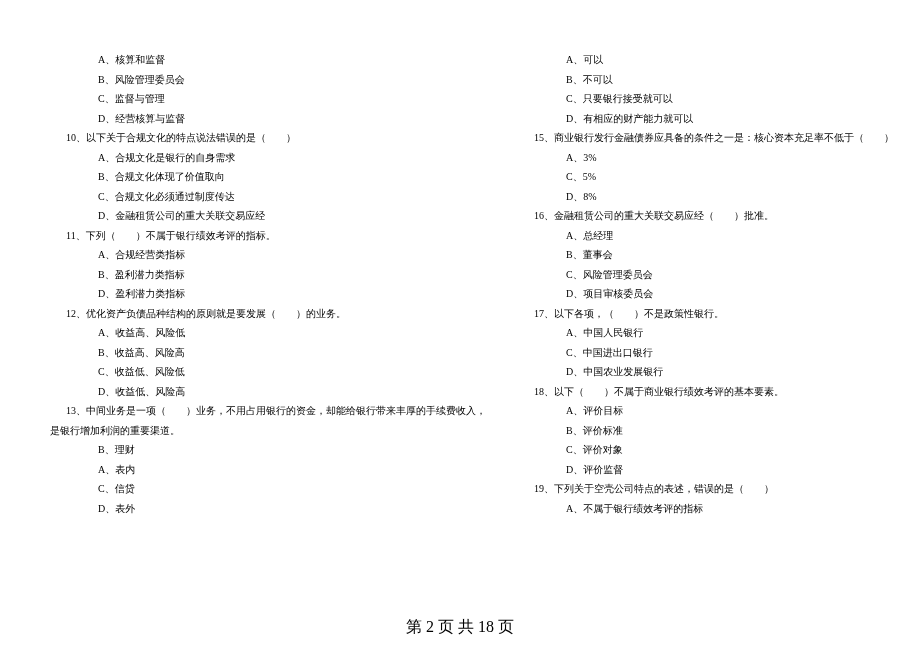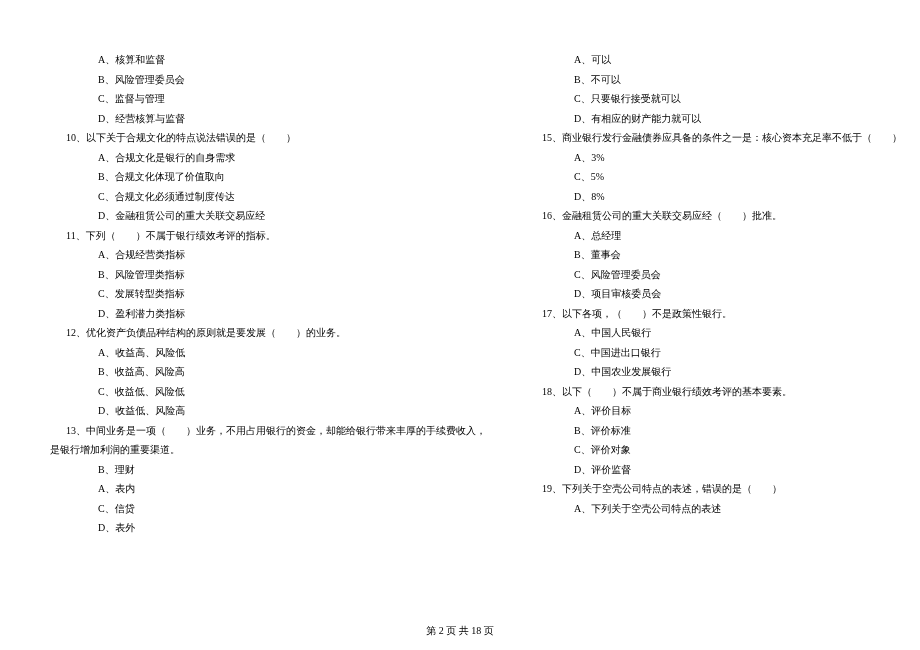--- a/index.html
+++ b/index.html
@@ -12,21 +12,21 @@
       font-size: 10px;
       color: #000;
       background: #fff;
       width: 920px;
       height: 650px;
       position: relative;
     }
     .page {
       display: flex;
       padding: 50px 50px 30px 50px;
-      gap: 40px;
+      gap: 32px;
     }
     .column {
       flex: 1;
       display: flex;
       flex-direction: column;
     }
     .line {
       line-height: 1.95;
       white-space: nowrap;
     }
@@ -38,43 +38,42 @@
     }
     .continuation {
       padding-left: 0;
     }
     .footer {
       position: absolute;
       bottom: 12px;
       left: 0;
       right: 0;
       text-align: center;
-      font-size: 10px;
+      font-size: 16px;
     }
   </style>
 </head>
 <body>
 
 <div class="page">
   <div class="column">
     <div class="line option">A、核算和监督</div>
     <div class="line option">B、风险管理委员会</div>
     <div class="line option">C、监督与管理</div>
     <div class="line option">D、经营核算与监督</div>
 
     <div class="line question">10、以下关于合规文化的特点说法错误的是（　　）</div>
     <div class="line option">A、合规文化是银行的自身需求</div>
     <div class="line option">B、合规文化体现了价值取向</div>
     <div class="line option">C、合规文化必须通过制度传达</div>
     <div class="line option">D、金融租赁公司的重大关联交易应经</div>
 
     <div class="line question">11、下列（　　）不属于银行绩效考评的指标。</div>
     <div class="line option">A、合规经营类指标</div>
-    <div class="line option">B、风险管理类指标</div>
-    <div class="line option">C、发展转型类指标</div>
+    <div class="line option">B、盈利潜力类指标</div>
     <div class="line option">D、盈利潜力类指标</div>
 
     <div class="line question">12、优化资产负债品种结构的原则就是要发展（　　）的业务。</div>
     <div class="line option">A、收益高、风险低</div>
     <div class="line option">B、收益高、风险高</div>
     <div class="line option">C、收益低、风险低</div>
     <div class="line option">D、收益低、风险高</div>
 
     <div class="line question">13、中间业务是一项（　　）业务，不用占用银行的资金，却能给银行带来丰厚的手续费收入，</div>
     <div class="line continuation">是银行增加利润的重要渠道。</div>
@@ -107,17 +106,17 @@
     <div class="line option">C、中国进出口银行</div>
     <div class="line option">D、中国农业发展银行</div>
 
     <div class="line question">18、以下（　　）不属于商业银行绩效考评的基本要素。</div>
     <div class="line option">A、评价目标</div>
     <div class="line option">B、评价标准</div>
     <div class="line option">C、评价对象</div>
     <div class="line option">D、评价监督</div>
 
     <div class="line question">19、下列关于空壳公司特点的表述，错误的是（　　）</div>
-    <div class="line option">A、下列关于空壳公司特点的表述</div>
+    <div class="line option">A、不属于银行绩效考评的指标</div>
   </div>
 </div>
 
 <div class="footer">第 2 页 共 18 页</div>
 
 </body></html>

